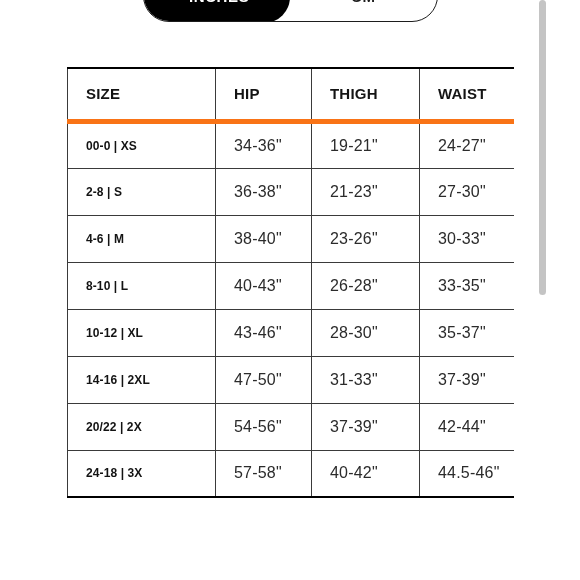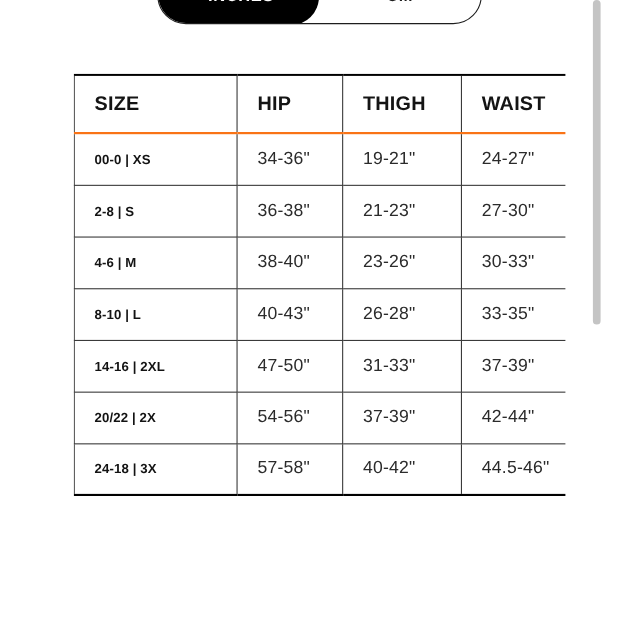--- a/index.html
+++ b/index.html
@@ -74,23 +74,23 @@
   }
   table.size-table th,
   table.size-table td {
     border: 1px solid #3a3a3a;
     box-sizing: border-box;
     white-space: nowrap;
     overflow: hidden;
   }
   table.size-table thead th {
     border-top: 2.5px solid #000000;
-    border-bottom: 2px solid #f97316;
+    border-bottom: 5px solid #f97316;
     height: 53px;
-    font-size: 18px;
+    font-size: 15px;
     font-weight: 700;
     letter-spacing: 0.2px;
     color: #141414;
     text-align: left;
     padding: 0 0 0 18px;
     vertical-align: middle;
   }
   table.size-table tbody tr:last-child td {
     border-bottom: 2.5px solid #000000;
   }
@@ -193,20 +193,26 @@
           <td class="col-meas col-thigh">23-26"</td>
           <td class="col-meas col-waist">30-33"</td>
         </tr>
         <tr>
           <td class="col-size">8-10 | L</td>
           <td class="col-meas col-hip">40-43"</td>
           <td class="col-meas col-thigh">26-28"</td>
           <td class="col-meas col-waist">33-35"</td>
         </tr>
         <tr>
+          <td class="col-size">10-12 | XL</td>
+          <td class="col-meas col-hip">43-46"</td>
+          <td class="col-meas col-thigh">28-30"</td>
+          <td class="col-meas col-waist">35-37"</td>
+        </tr>
+        <tr>
           <td class="col-size">14-16 | 2XL</td>
           <td class="col-meas col-hip">47-50"</td>
           <td class="col-meas col-thigh">31-33"</td>
           <td class="col-meas col-waist">37-39"</td>
         </tr>
         <tr>
           <td class="col-size">20/22 | 2X</td>
           <td class="col-meas col-hip">54-56"</td>
           <td class="col-meas col-thigh">37-39"</td>
           <td class="col-meas col-waist">42-44"</td>

